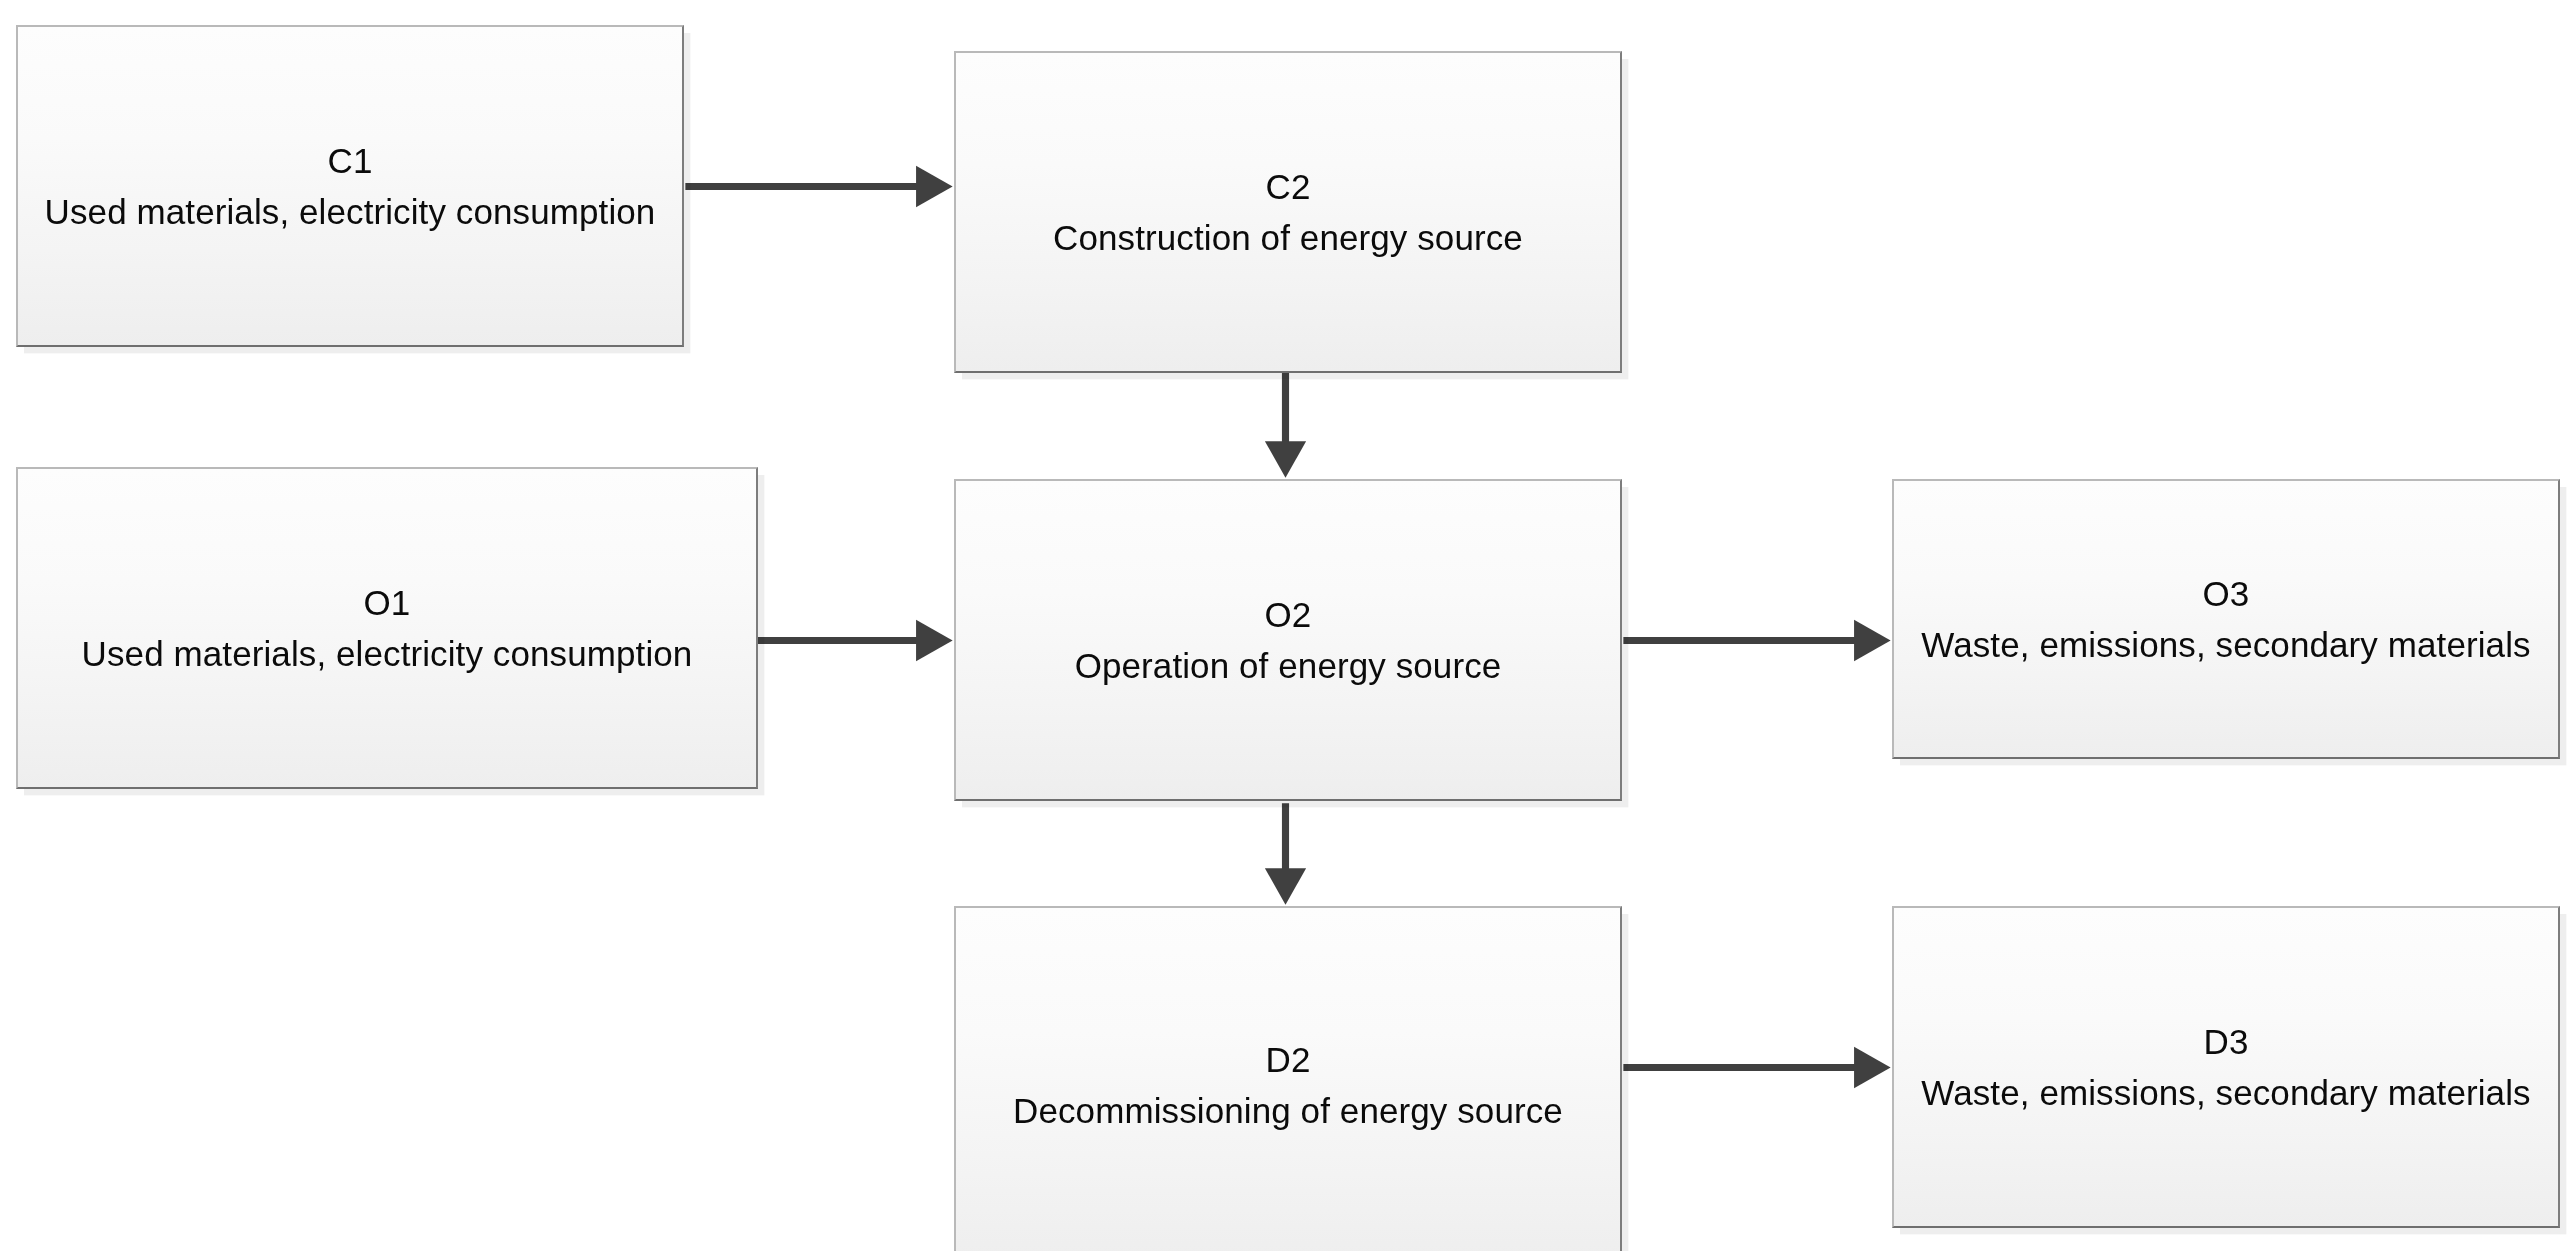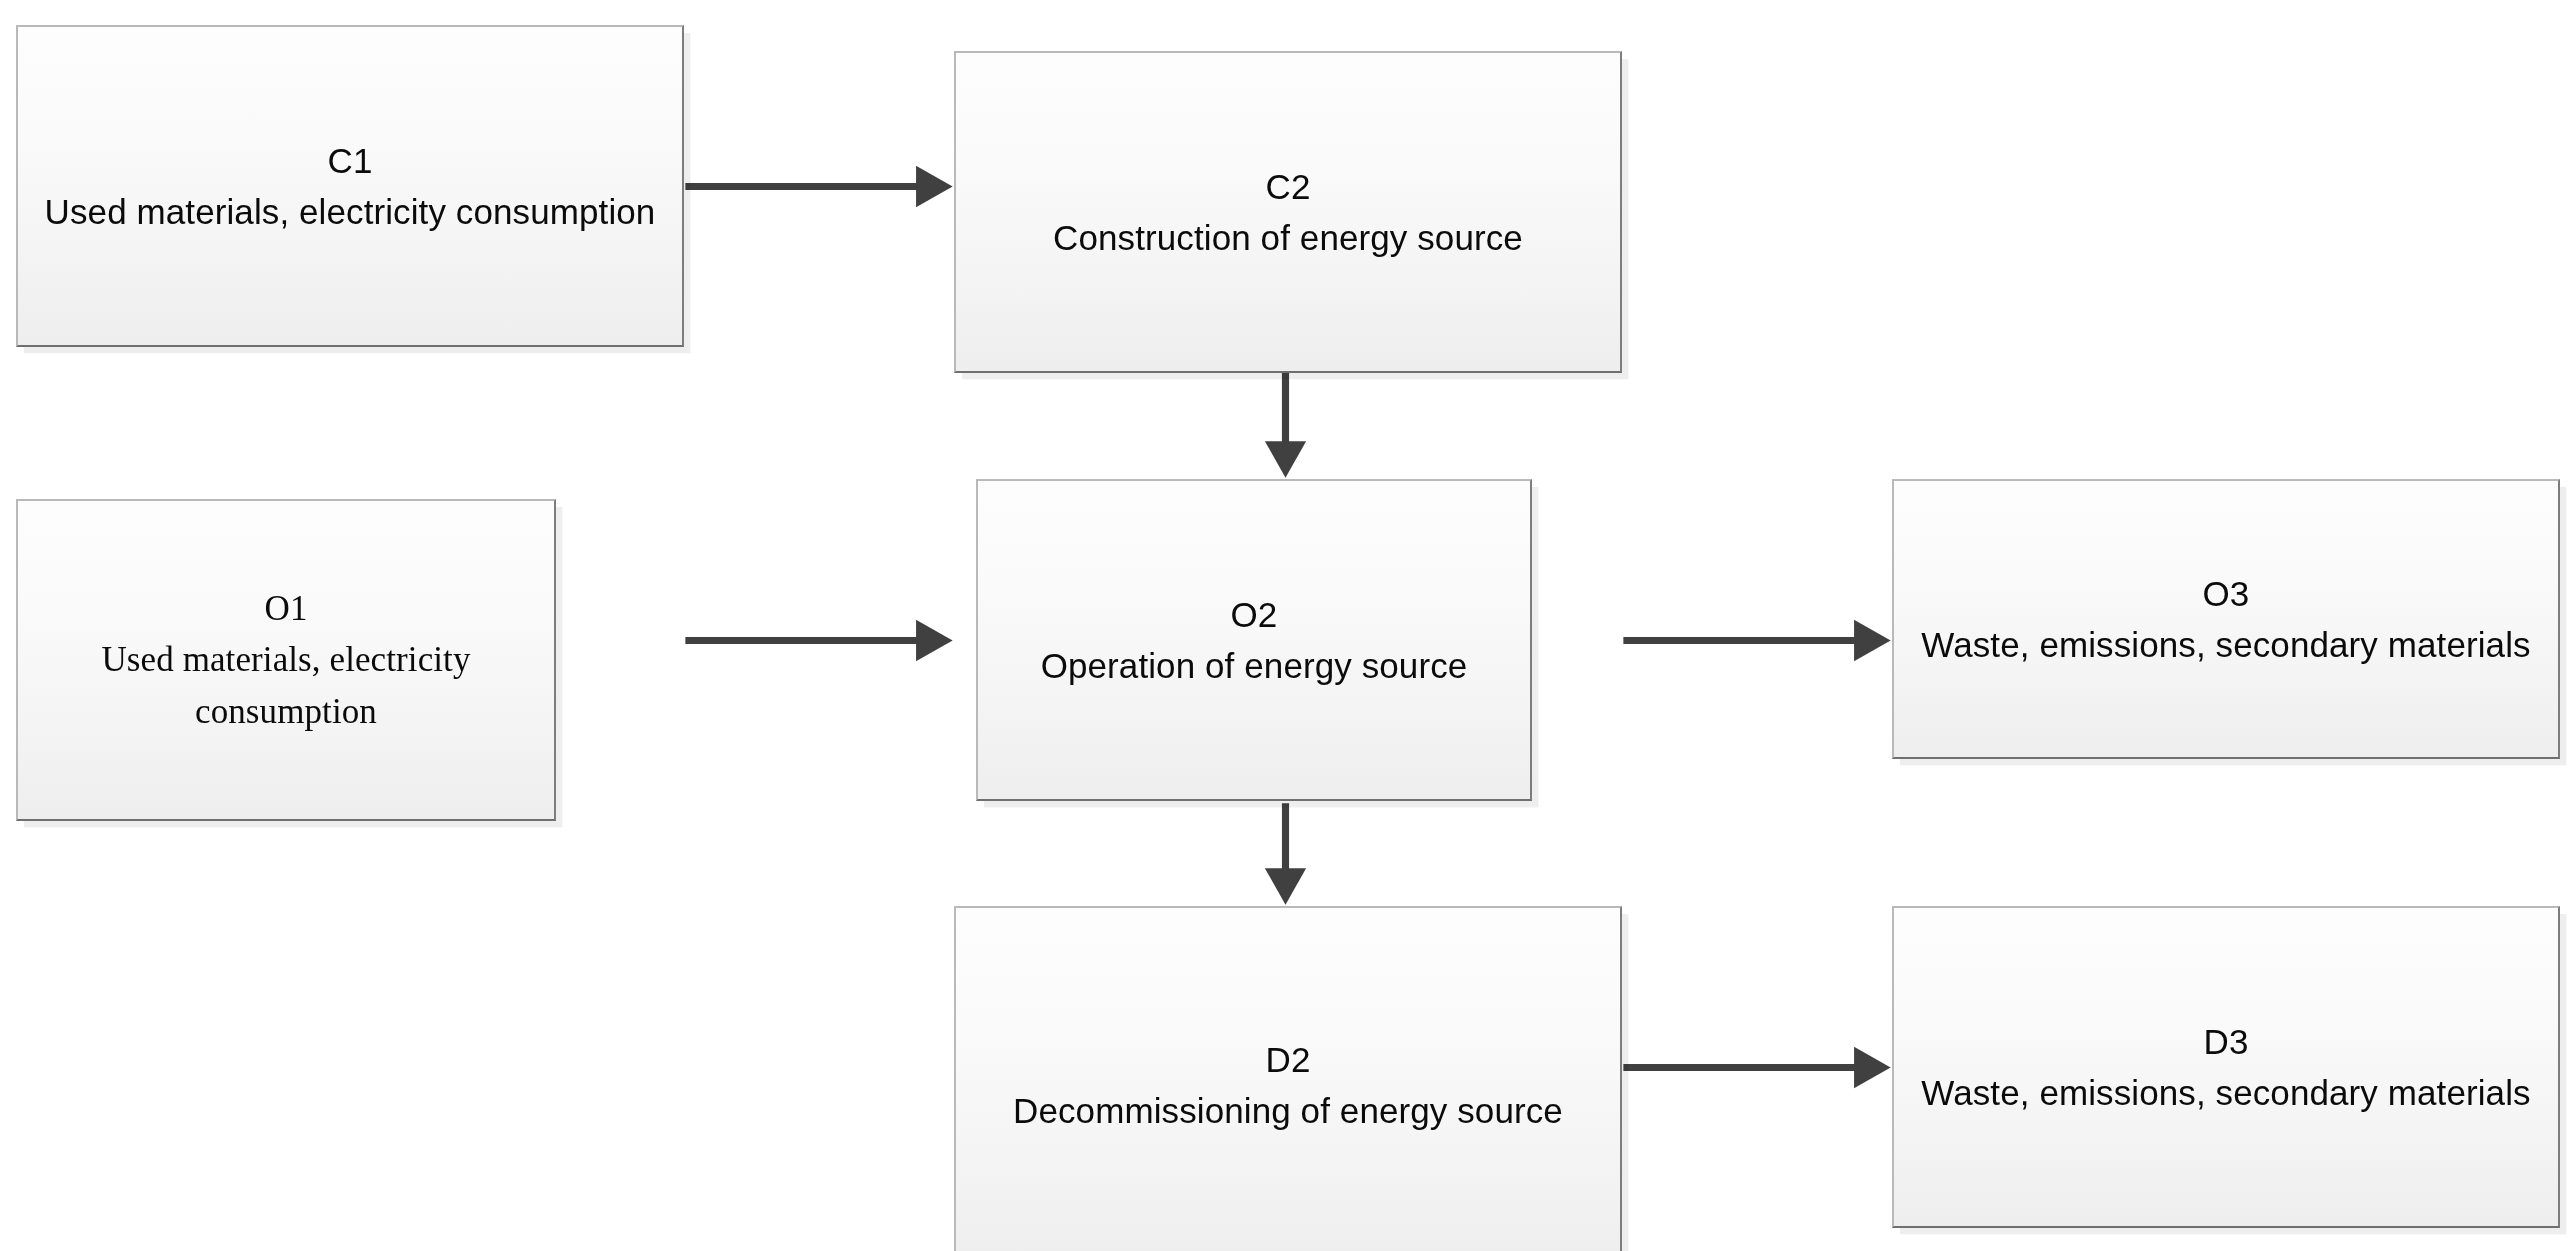--- a/index.html
+++ b/index.html
@@ -69,26 +69,26 @@
   <div class="node" id="node-C1" style="left: 16px; top: 25.4px; width: 668px; height: 322px;">
     <div class="node-text">C1
 Used materials, electricity consumption</div>
   </div>
 
   <div class="node" id="node-C2" style="left: 954px; top: 25.4px; width: 668px; height: 322px; margin-top: 26px;">
     <div class="node-text">C2
 Construction of energy source</div>
   </div>
 
-  <div class="node" id="node-O1" style="left: 16px; top: 499px; width: 540px; height: 322px; font-family: Liberation Serif, serif;">
+  <div class="node" id="node-O1" style="left: 16px; top: 467px; width: 742px; height: 322px;">
     <div class="node-text">O1
 Used materials, electricity consumption</div>
   </div>
 
-  <div class="node" id="node-O2" style="left: 954px; top: 479px; width: 556px; height: 322px; margin-left: 22px;">
+  <div class="node" id="node-O2" style="left: 954px; top: 479px; width: 668px; height: 322px;">
     <div class="node-text">O2
 Operation of energy source</div>
   </div>
 
   <div class="node" id="node-O3" style="left: 1892px; top: 479px; width: 668px; height: 280px;">
     <div class="node-text">O3
 Waste, emissions, secondary materials</div>
   </div>
 
   <div class="node" id="node-D2" style="left: 954px; top: 906px; width: 668px; height: 358px;">

